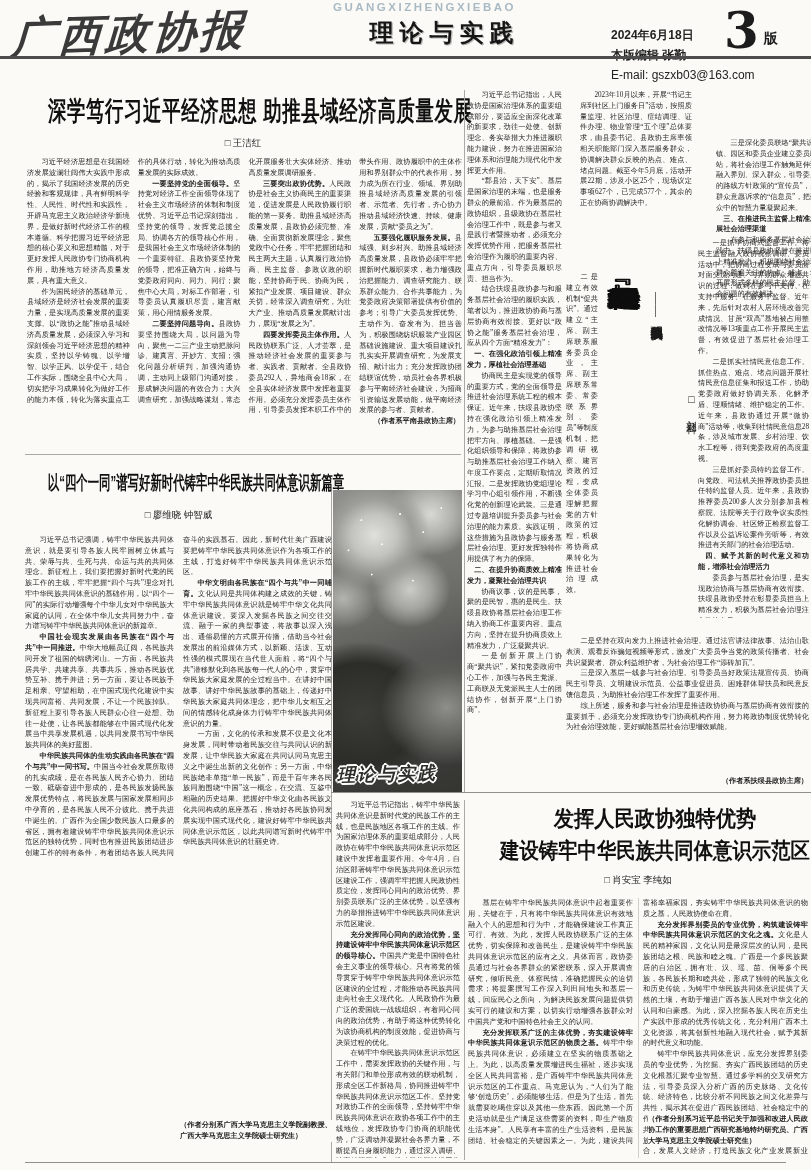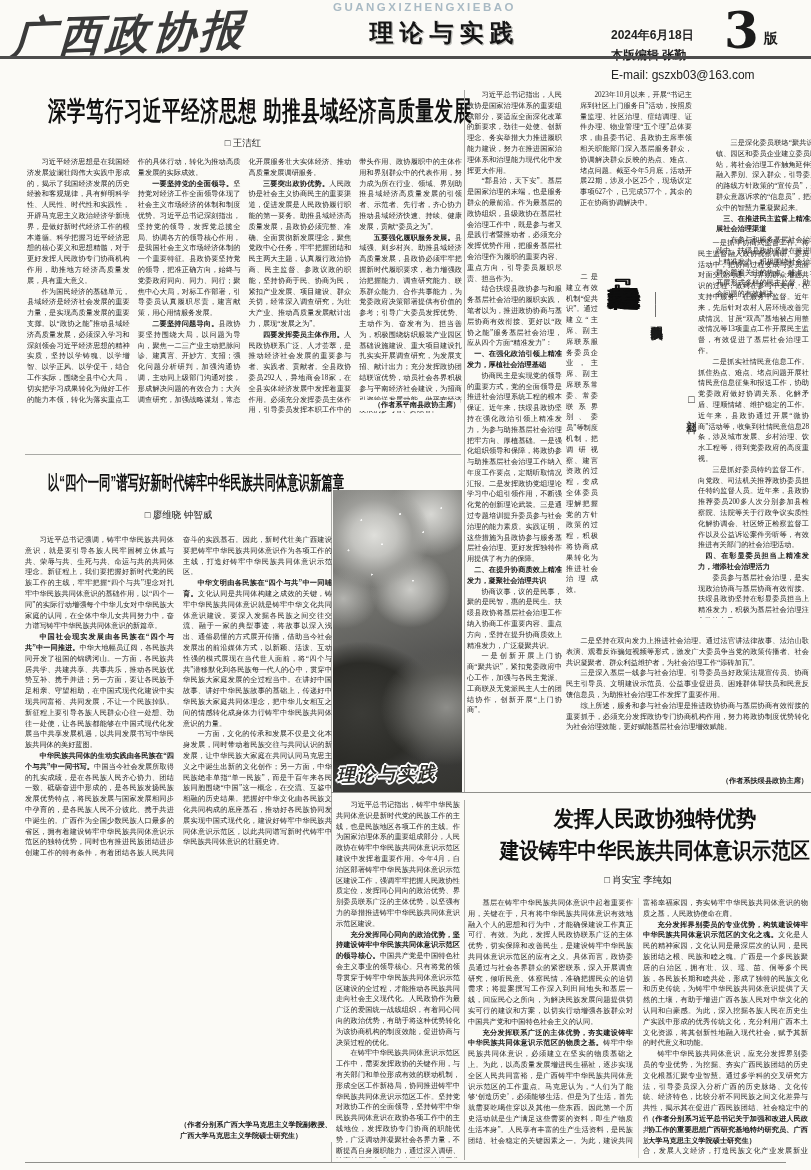--- a/index.html
+++ b/index.html
@@ -108,21 +108,21 @@
   <div class="abs byline" style="left:24px;top:137px;width:438px;">□ 王洁红</div>
   <div class="abs body-text a1-body" style="left:27px;top:157px;width:435px;height:290px;">
       <p>习近平经济思想是在我国经济发展波澜壮阔伟大实践中形成的，揭示了我国经济发展的历史经验和客观规律，具有鲜明科学性、人民性、时代性和实践性，开辟马克思主义政治经济学新境界，是做好新时代经济工作的根本遵循。科学把握习近平经济思想的核心要义和思想精髓，对于更好发挥人民政协专门协商机构作用，助推地方经济高质量发展，具有重大意义。</p>
       <p>作为国民经济的基础单元，县域经济是经济社会发展的重要力量，是实现高质量发展的重要支撑。以“政协之能”推动县域经济高质量发展，必须深入学习和深刻领会习近平经济思想的精神实质，坚持以学铸魂、以学增智、以学正风、以学促干，结合工作实际，围绕全县中心大局，切实把学习成果转化为做好工作的能力本领，转化为落实重点工作的具体行动，转化为推动高质量发展的实际成效。</p>
       <p><b class="lead">一要坚持党的全面领导。</b>坚持党对经济工作全面领导体现了社会主义市场经济的体制和制度优势。习近平总书记深刻指出，坚持党的领导，发挥党总揽全局、协调各方的领导核心作用，是我国社会主义市场经济体制的一个重要特征。县政协要坚持党的领导，把准正确方向，始终与党委政府同向、同力、同行；聚焦中心大局，对标工作部署，引导委员认真履职尽责，建言献策，用心用情服务发展。</p>
       <p><b class="lead">二要坚持问题导向。</b>县政协要坚持围绕大局，以问题为导向，聚焦一二三产业主动把脉问诊、建真言、开妙方、支招；强化问题分析研判，加强沟通协调，主动同上级部门沟通对接，形成解决问题的有效合力；大兴调查研究，加强战略谋划，常态化开展服务壮大实体经济、推动高质量发展调研服务。</p>
       <p><b class="lead">三要突出政协优势。</b>人民政协是社会主义协商民主的重要渠道，促进发展是人民政协履行职能的第一要务。助推县域经济高质量发展，县政协必须完整、准确、全面贯彻新发展理念，聚焦党政中心任务，牢牢把握团结和民主两大主题，认真履行政治协商、民主监督、参政议政的职能，坚持协商于民、协商为民，紧扣产业发展、项目建设、群众关切，经常深入调查研究，为壮大产业、推动高质量发展献计出力，展现“发展之为”。</p>
       <p><b class="lead">四要发挥委员主体作用。</b>人民政协联系广泛、人才荟萃，是推动经济社会发展的重要参与者、实践者、贡献者。全县政协委员292人，异地商会18家，在全县实体经济发展中发挥着重要作用。必须充分发挥委员主体作用，引导委员发挥本职工作中的带头作用、政协履职中的主体作用和界别群众中的代表作用，努力成为所在行业、领域、界别助推县域经济高质量发展的引领者、示范者、先行者，齐心协力推动县域经济快速、持续、健康发展，贡献“委员之为”。</p>
       <p><b class="lead">五要强化履职服务发展。</b>县域强、则乡村兴。助推县域经济高质量发展，县政协必须牢牢把握新时代履职要求，着力增强政治把握能力、调查研究能力、联系群众能力、合作共事能力，为党委政府决策部署提供有价值的参考；引导广大委员发挥优势、主动作为、奋发有为、担当善为，积极围绕纺织服装产业园区基础设施建设、重大项目建设扎扎实实开展调查研究，为发展支招、献计出力；充分发挥政协团结联谊优势，动员社会各界积极参与平南经济社会建设，为招商引资输送发展动能，做平南经济发展的参与者、贡献者。</p>
     </div>
-  <div class="abs note r" style="left:356px;top:400px;width:104px;">（作者系平南县政协主席）</div>
+  <div class="abs note r" style="left:356px;top:416px;width:104px;">（作者系平南县政协主席）</div>
 
   <div class="abs hline" style="left:25px;top:454px;width:436px;"></div>
   <div class="abs vline" style="left:464px;top:90px;height:702px;"></div>
   <div class="abs vline" style="left:331px;top:490px;height:672px;"></div>
   <div class="abs vline" style="left:464px;top:800px;height:360px;"></div>
   <div class="abs hline" style="left:331px;top:792px;width:480px;background:#8f8f8b;"></div>
   <div class="abs hline" style="left:25px;top:1162px;width:761px;background:#8f8f8b;"></div>
 
   <div class="abs body-text" style="left:467px;top:90px;width:95px;height:700px;">
       <p>习近平总书记指出，人民政协是国家治理体系的重要组成部分，要适应全面深化改革的新要求，劲往一处使、创新理念、务实举措大力推进履职能力建设，努力在推进国家治理体系和治理能力现代化中发挥更大作用。</p>
@@ -145,21 +145,21 @@
   <div class="abs vert v-auth">□ 刘登科</div>
   <div class="abs body-text" style="left:716px;top:90px;width:123px;height:160px;margin-top:48px;">
       <p>三是深化委员联络“聚共识”。在乡镇、园区和委员企业建立委员联络工作站，将社会治理工作触角延伸到基层，融入界别、深入群众，引导委员做好党的路线方针政策的“宣传员”，当好反映群众意愿诉求的“信息员”，把蕴藏于群众中的智慧力量凝聚起来。</p>
       <p class="b-head">三、在推进民主监督上精准发力，拓展社会治理渠道</p>
       <p>在参与和服务基层社会治理工作实践中，扶绥县政协坚持在推进民主监督上精准发力，积极围绕社会治理工作中群众普遍关注的热点、难点、堵点问题开展形式多样的民主监督，助力基层社会问题的有效解决。</p>
     </div>
   <div class="abs body-text" style="left:698px;top:238px;width:111px;height:380px;">
       <p>一是抓牢协商式监督工作。将民主监督融入政协视察调研、委员活动中，把协商过程变成与委员面对面交流沟通、与界别群众增进共识的过程，做到在参与中支持、在支持中服务、在服务中监督。近年来，先后针对农村人居环境改善完成情况、甘蔗“双高”基地被占用整改情况等13项重点工作开展民主监督，有效促进了基层社会治理工作。</p>
       <p>二是抓实社情民意信息工作。抓住热点、难点、堵点问题开展社情民意信息征集和报送工作，协助党委政府做好协调关系、化解矛盾、理顺情绪、维护稳定的工作。近年来，县政协通过开展“微协商”活动等，收集到社情民意信息28条，涉及城市发展、乡村治理、饮水工程等，得到党委政府的高度重视。</p>
       <p>三是抓好委员特约监督工作。向党政、司法机关推荐政协委员担任特约监督人员。近年来，县政协推荐委员200多人次分别参加县检察院、法院等关于行政争议实质性化解协调会、社区矫正检察监督工作以及公益诉讼案件旁听等，有效推进有关部门的社会治理活动。</p>
-      <p class="b-head">四、在彰显委员担当上精准发力，增添社会治理活力</p>
+      <p class="b-head">四、赋予其新的时代意义和功能，增添社会治理活力</p>
       <p>委员参与基层社会治理，是实现政治协商与基层协商有效衔接。扶绥县政协坚持在彰显委员担当上精准发力，积极为基层社会治理注入政协力量。</p>
     </div>
   <div class="abs body-text" style="left:566px;top:636px;width:243px;height:156px;">
       <p>二是坚持在双向发力上推进社会治理。通过法官讲法律故事、法治山歌表演、观看反诈骗短视频等形式，激发广大委员争当党的政策传播者、社会共识凝聚者、群众利益维护者，为社会治理工作“添砖加瓦”。</p>
       <p>三是深入基层一线参与社会治理。引导委员当好政策法规宣传员、协商民主引导员、文明建设示范员、公益事业促进员、困难群体帮扶员和民意反馈信息员，为助推社会治理工作发挥了重要作用。</p>
       <p>综上所述，服务和参与社会治理是推进政协协商与基层协商有效衔接的重要抓手，必须充分发挥政协专门协商机构作用，努力将政协制度优势转化为社会治理效能，更好赋能基层社会治理增效赋能。</p>
     </div>
   <div class="abs note r" style="left:658px;top:776px;width:150px;">（作者系扶绥县政协主席）</div>
 
   <div class="abs a2-hl hl-wrap">

